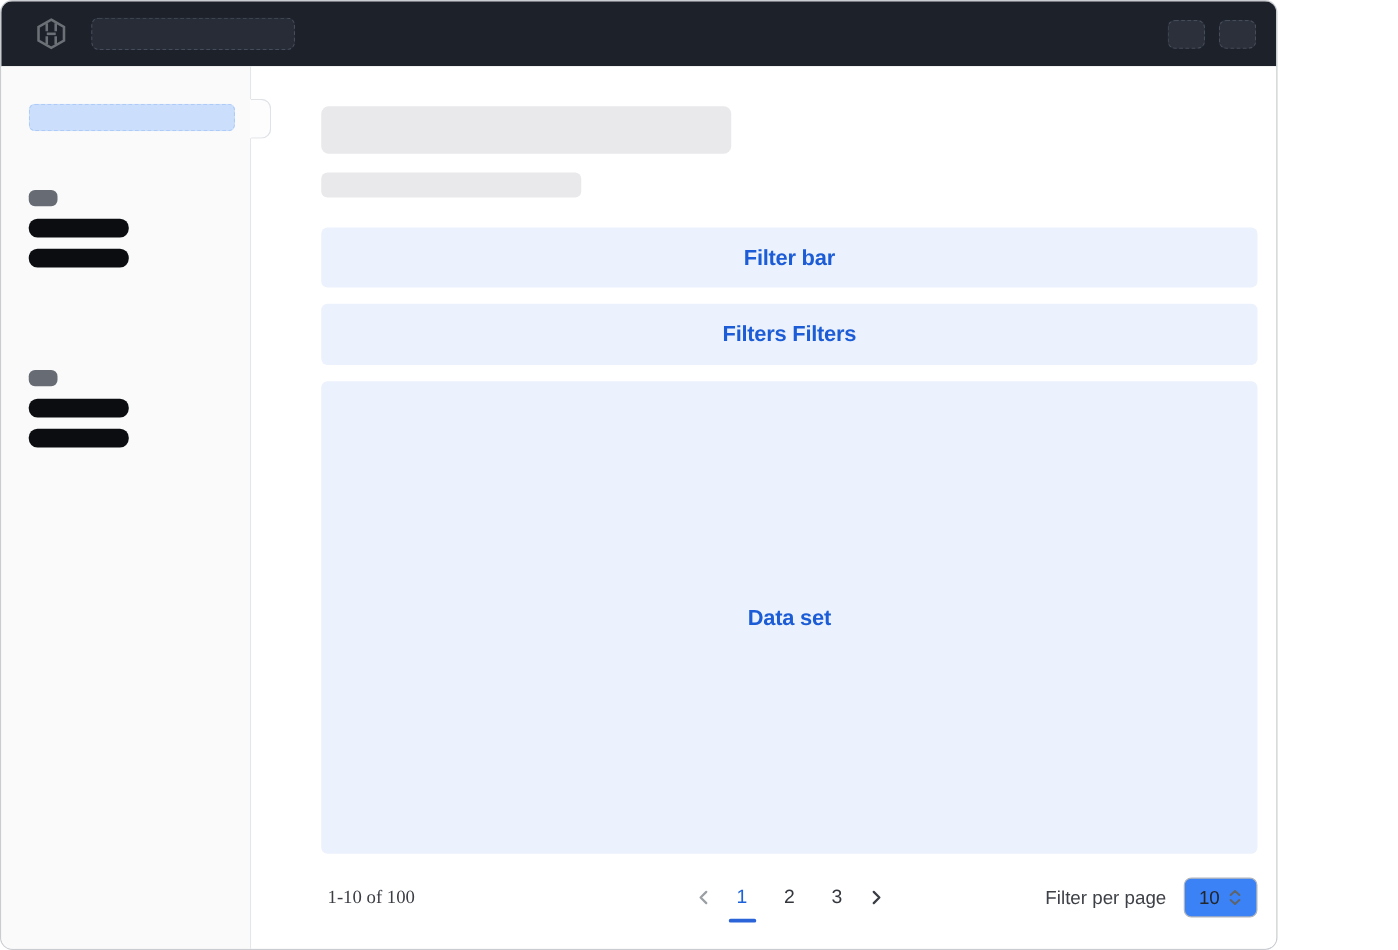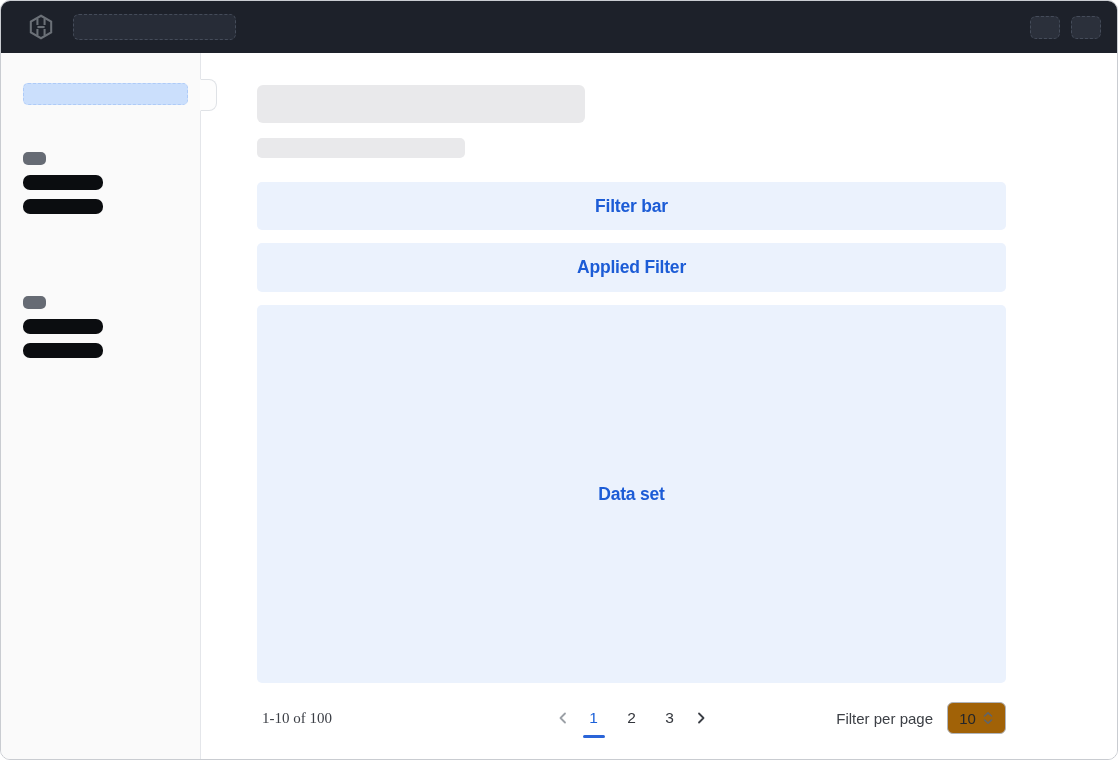--- a/index.html
+++ b/index.html
@@ -1,17 +1,17 @@
 <!DOCTYPE html>
 <html><head>
 <meta charset="utf-8">
 <style>
   html,body{margin:0;padding:0;background:#ffffff;font-family:"Liberation Sans","DejaVu Sans",sans-serif;}
   .window{
-    position:relative;width:1118px;height:760px;box-sizing:border-box;
+    position:relative;width:1022px;height:760px;box-sizing:border-box;
     border:1px solid #c9ccd1;border-radius:10px;overflow:hidden;background:#ffffff;padding-left:28px;
   }
   
   .navbar{
     position:absolute;top:0;left:0;right:0;height:52px;background:#1d212a;
     display:flex;align-items:center;
   }
   .logo{width:26px;height:26px;margin-left:27px;flex:0 0 auto;display:block;}
   .nav-search-skel{
     width:163px;height:26px;margin-left:19px;border-radius:6px;
@@ -75,21 +75,21 @@
     font-family:"Liberation Sans","DejaVu Sans",sans-serif;
   }
   .pg-num.current{color:#1c61d9;}
   .pg-num.current::after{
     content:"";position:absolute;left:1px;right:1px;bottom:-2px;height:3px;border-radius:2px;background:#2a64d8;
   }
   .per-page{margin-left:auto;display:flex;align-items:center;gap:14px;}
   .per-page-label{font-size:15px;color:#3d4046;}
   .select-box{
     width:59px;height:32px;box-sizing:border-box;border:1px solid #b0b4bb;border-radius:6px;
-    background:#a16207;display:flex;align-items:center;justify-content:center;gap:6px;cursor:pointer;
+    background:#3b82f6;display:flex;align-items:center;justify-content:center;gap:6px;cursor:pointer;
   }
   .select-value{font-size:15px;color:#23262b;}
 </style>
 </head>
 <body>
 
 <div class="window">
 
   <div class="navbar">
     <svg class="logo" viewBox="0 0 24 24" fill="none" stroke="#6b7077" stroke-width="1.9">
@@ -126,21 +126,21 @@
 
     <div class="main">
       <div class="content">
         <div class="title-skel"></div>
         <div class="subtitle-skel"></div>
 
         <div class="section sec-filter">
           <span class="section-label">Filter bar</span>
         </div>
         <div class="section sec-applied">
-          <span class="section-label">Applied Filter</span>
+          <span class="section-label">Filters Filters</span>
         </div>
         <div class="section sec-data">
           <span class="section-label">Data set</span>
         </div>
 
         <div class="pag-row">
           <span class="range-text">1-10 of 100</span>
 
           <div class="pager">
             <button class="pg-nav" aria-disabled="true">

